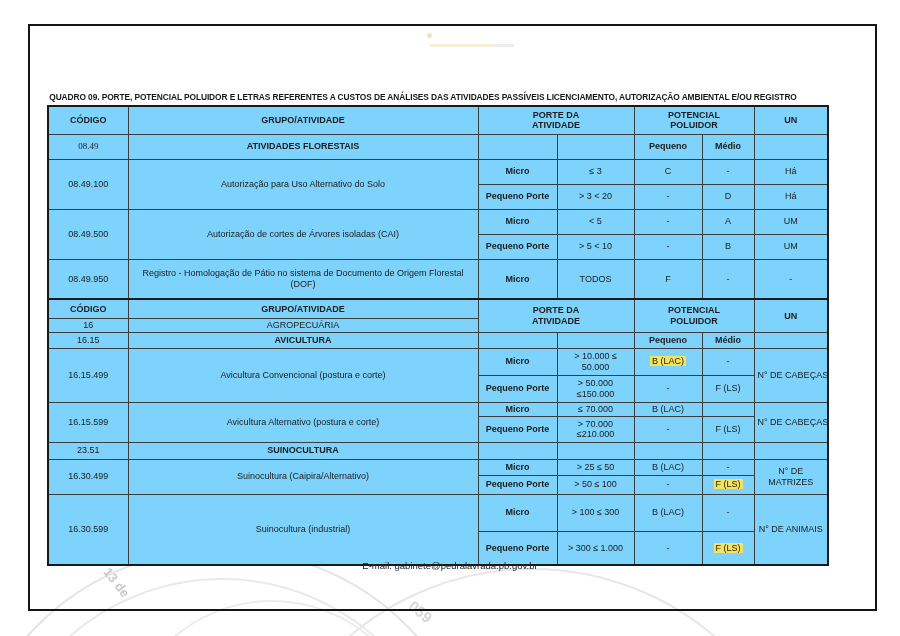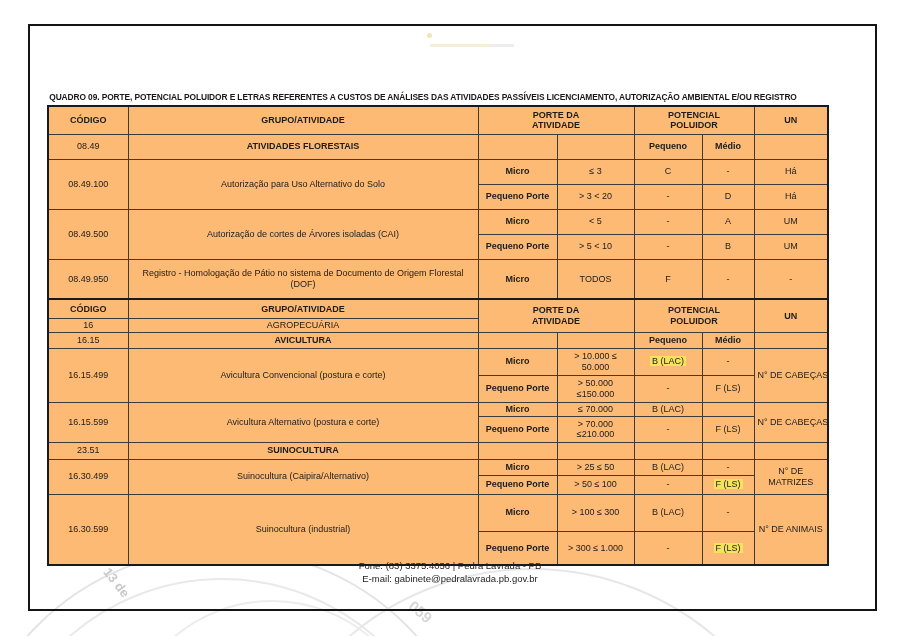--- a/index.html
+++ b/index.html
@@ -27,32 +27,32 @@
   .frame{position:absolute;left:28px;top:24px;width:845px;height:583px;border:2px solid #141414;z-index:5;pointer-events:none;}
   
   .title{
     position:absolute;left:33px;top:92px;width:780px;z-index:4;
     text-align:center;font-size:8.4px;font-weight:bold;letter-spacing:-0.1px;color:#181818;
   }
   
   table.quadro{
     position:absolute;left:47px;top:105px;z-index:4;
     border-collapse:collapse;table-layout:fixed;width:780px;
-    background:#fdba74;
+    background:#7dd3fc;
     border:2px solid #1a1a1a;
   }
   table.quadro td{
     border:1px solid #3c3c3c;
     font-size:9px;line-height:1.15;
     text-align:center;vertical-align:middle;
     padding:1px 3px;overflow:hidden;
   }
   td.b{font-weight:bold;}
   td.l{text-align:left;padding-left:6px;}
-  td.vb{vertical-align:bottom;padding-bottom:2px;}
+  td.vb{vertical-align:bottom;padding-bottom:2px;font-family:Liberation Serif, serif;}
   td.vt{vertical-align:top;padding-top:2px;}
   td.nw{white-space:nowrap;padding:1px 1px;margin-left:11px;}
   td.unb{font-size:8.4px;}
   tr.thick td{border-top:2px solid #1a1a1a;}
   .hl{background:#f6e35d;padding:0 2px;}
   
   .footer{
     position:absolute;left:150px;top:560px;width:600px;z-index:4;
     text-align:center;font-size:9.5px;line-height:12.8px;color:#1c1c1c;
   }
@@ -255,15 +255,14 @@
   <tr style="height:34px">
     <td class="b">Pequeno Porte</td>
     <td>&gt; 300 ≤ 1.000</td>
     <td>-</td>
     <td><span class="hl" style="background: rgb(246, 227, 93);">F (LS)</span></td>
   </tr>
 </tbody>
   </table>
 
 <div class="footer">
-  <div>Fone: (83) 3375.4056 | Pedra Lavrada - PB</div>
   <div>E-mail: gabinete@pedralavrada.pb.gov.br</div>
 </div>
 
 </body></html>

